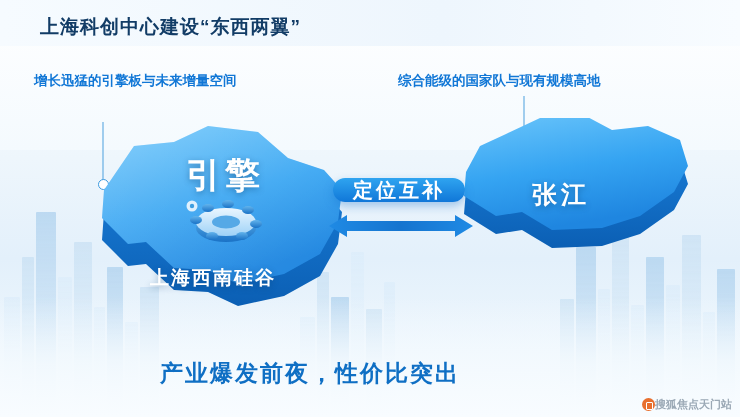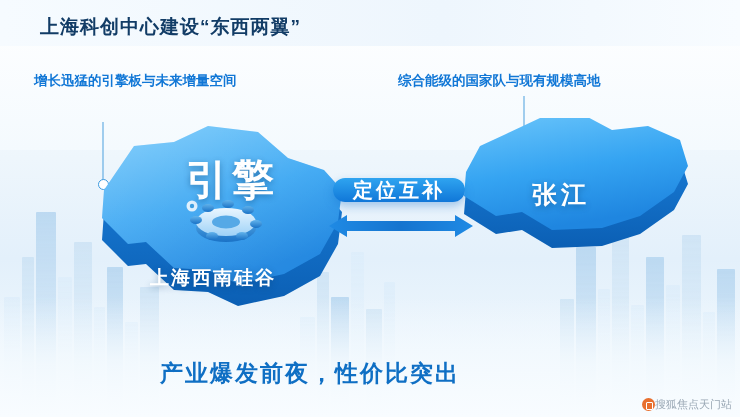--- a/index.html
+++ b/index.html
@@ -105,21 +105,21 @@
 
   .island-label {
     position: absolute;
     color: #ffffff;
     font-weight: bold;
     white-space: nowrap;
     text-shadow: 0 2px 6px rgba(6,60,110,0.45);
   }
   .label-engine {
     left: 186px; top: 152px;
-    font-size: 42px;
+    font-size: 35px;
     letter-spacing: 4px;
   }
   .label-zhangjiang {
     left: 519px; top: 178px;
     font-size: 25px;
     letter-spacing: 4px;
     margin-left: 13px;
   }
   .label-silicon {
     position: absolute;
@@ -172,20 +172,21 @@
     white-space: nowrap;
   }
   .wm-badge {
     position: absolute;
     right: 8px; bottom: 5px;
     display: flex;
     align-items: center;
     font-size: 11px;
     color: #9aa8b5;
     background: rgba(255,255,255,0.0);
+    font-weight: bold;
   }
   .wm-logo {
     width: 13px; height: 13px;
     border-radius: 50%;
     background: #e86f2e;
     display: inline-block;
     position: relative;
   }
   .wm-logo::after {
     content: "";

